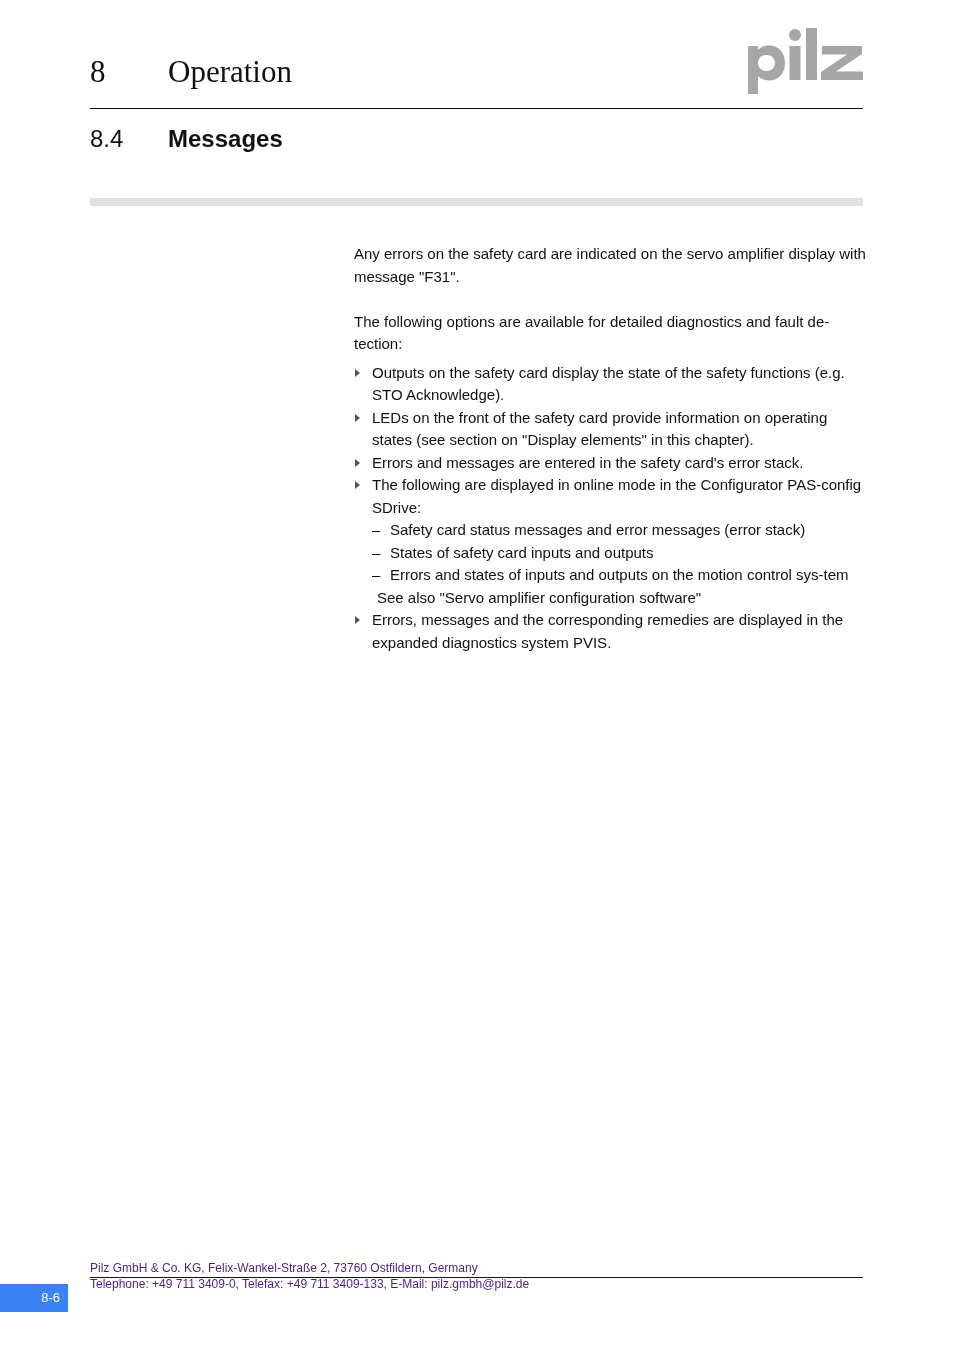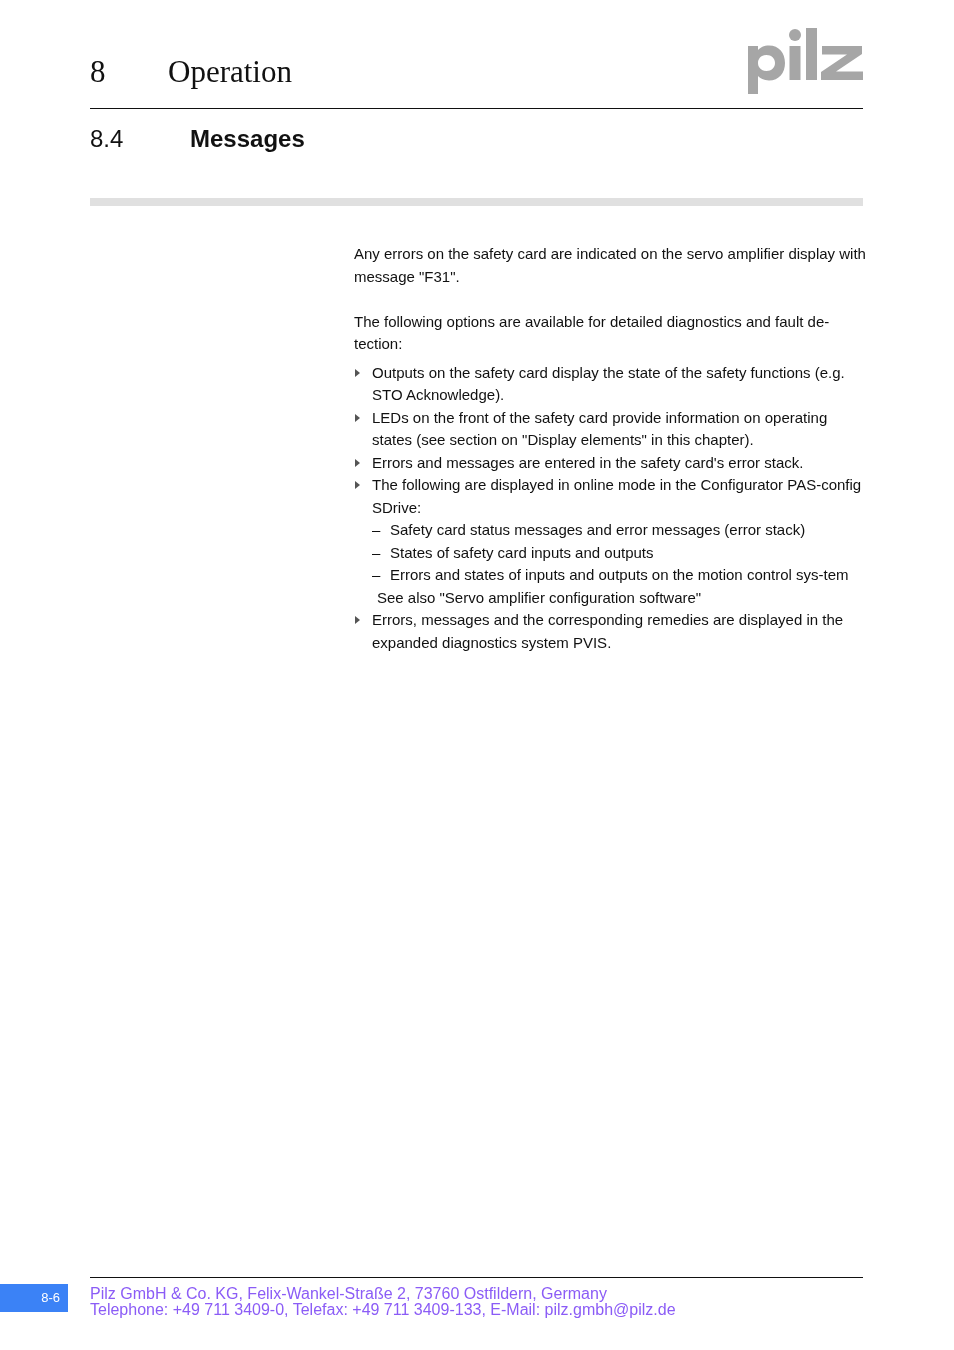--- a/index.html
+++ b/index.html
@@ -24,21 +24,21 @@
     }
     .header-rule {
       position: absolute; left: 90px; top: 108px; width: 773px; height: 1px; background: #111;
     }
     .section-num {
       position: absolute; left: 90px; top: 124px;
       font-size: 24px; font-weight: normal; line-height: 30px;
     }
     .section-title {
       position: absolute; left: 168px; top: 124px;
-      font-size: 24px; font-weight: bold; line-height: 30px; margin-left: 22px;
+      font-size: 24px; font-weight: bold; line-height: 30px;
     }
     .gray-bar {
       position: absolute; left: 90px; top: 198px; width: 773px; height: 8px; background: #e0e0e0;
     }
     .content {
       position: absolute; left: 354px; top: 243px; width: 512px;
       font-size: 15px; line-height: 22.5px; color: #111;
     }
     .para { margin: 0 0 22.5px 0; }
     .bullets { margin: 0; padding: 0; list-style: none; }
@@ -53,21 +53,21 @@
     .dash { position: absolute; left: 0; top: 0; }
     .see-also { padding-left: 5px; }
     .footer-rule {
       position: absolute; left: 90px; top: 1277px; width: 773px; height: 1px; background: #111;
     }
     .page-box {
       position: absolute; left: 0; top: 1284px; width: 68px; height: 28px; background: #3b82f6;
       color: #fff; font-size: 13px; line-height: 28px; text-align: right; box-sizing: border-box; padding-right: 8px;
     }
     .footer-text {
-      position: absolute; left: 90px; top: 1286px; font-size: 16px; line-height: 16px; color: #8b5cf6;
+      position: absolute; left: 90px; top: 1260px; font-size: 12px; line-height: 16px; color: #4c1d95;
     }
   </style>
 </head>
 <body>
 
 <div class="chapter-num">8</div>
 <div class="chapter-title">Operation</div>
 
 <svg class="logo" viewBox="0 0 116 66">
   <g fill="#a6a6a6">

